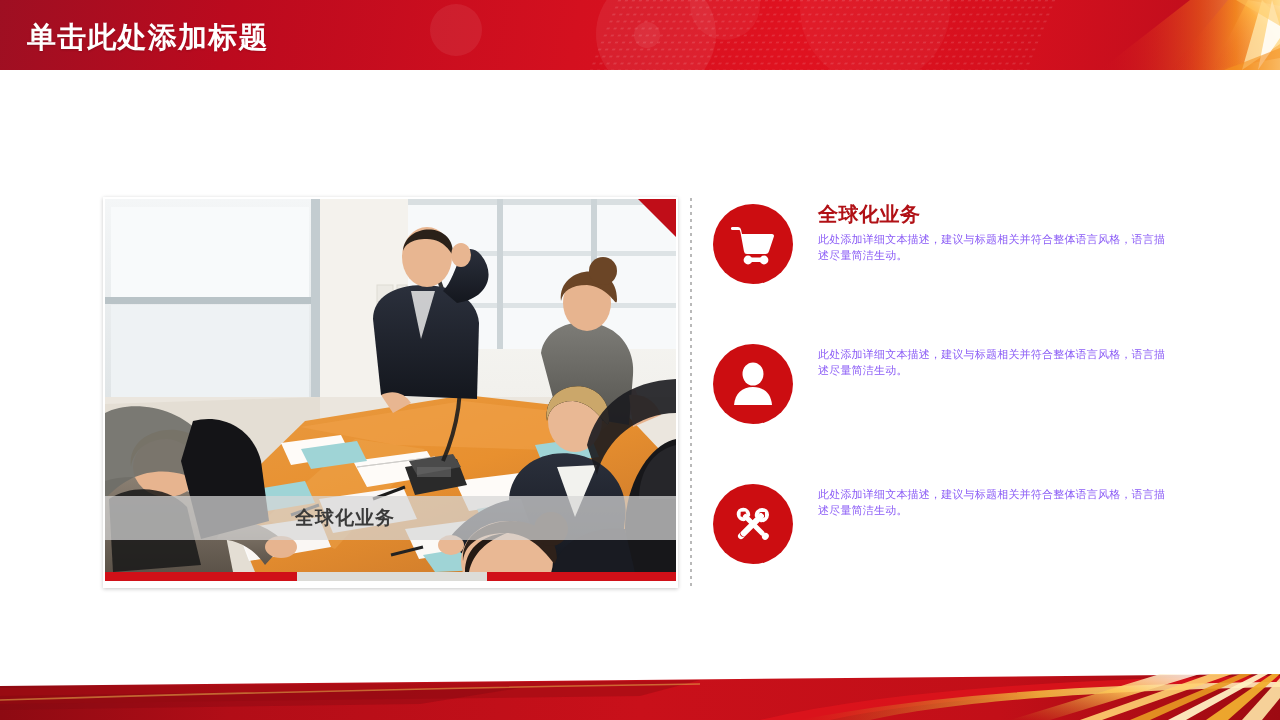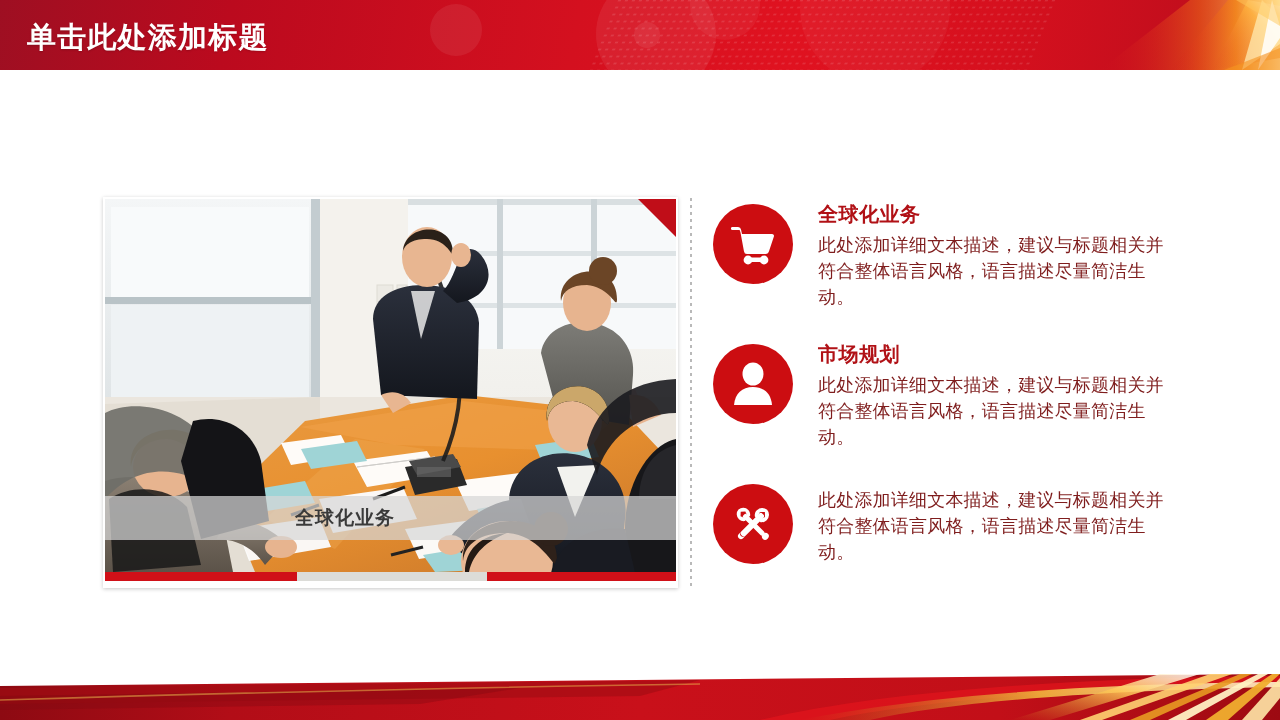--- a/index.html
+++ b/index.html
@@ -85,21 +85,21 @@
     position:absolute; left:0; top:8px; width:80px; height:80px;
     border-radius:50%; background:#cc0d11;
     display:flex; align-items:center; justify-content:center;
   }
   .f-icon svg { display:block; }
   .f-body { position:absolute; left:105px; top:6px; width:350px; }
   .f-title { font-size:20px; font-weight:bold; line-height:1.25; letter-spacing:0.5px; }
   .f-title.red { color:#b11116; }
   .f-title.dark { color:#3b3b3b; }
   .f-desc {
-    margin-top:5px; font-size:18px; line-height:1.45; color:#7f1d1d;
+    margin-top:5px; font-size:11px; line-height:1.45; color:#8b5cf6;
     letter-spacing:0.2px;
   }
 </style>
 </head>
 <body>
 
 <div class="slide">
 
   <div class="header">
     <div class="hdr-dots"></div>
@@ -337,21 +337,20 @@
     </div>
 
     <div class="feature">
       <div class="f-icon">
         <svg width="40" height="44" viewBox="0 0 40 44" fill="#fff">
           <ellipse cx="20" cy="12" rx="10.5" ry="11.5"></ellipse>
           <path d="M20 25 C31 25 38 31.5 39 43 H1 C2 31.5 9 25 20 25 z"></path>
         </svg>
       </div>
       <div class="f-body">
-        <div class="f-title red">市场规划</div>
         <div class="f-desc">此处添加详细文本描述，建议与标题相关并符合整体语言风格，语言描述尽量简洁生动。</div>
       </div>
     </div>
 
     <div class="feature">
       <div class="f-icon">
         <svg width="44" height="44" viewBox="0 0 44 44" fill="#fff">
 
           <g transform="rotate(45 22 22)">
             <rect x="19" y="8" width="6" height="30" rx="2.4"></rect>

